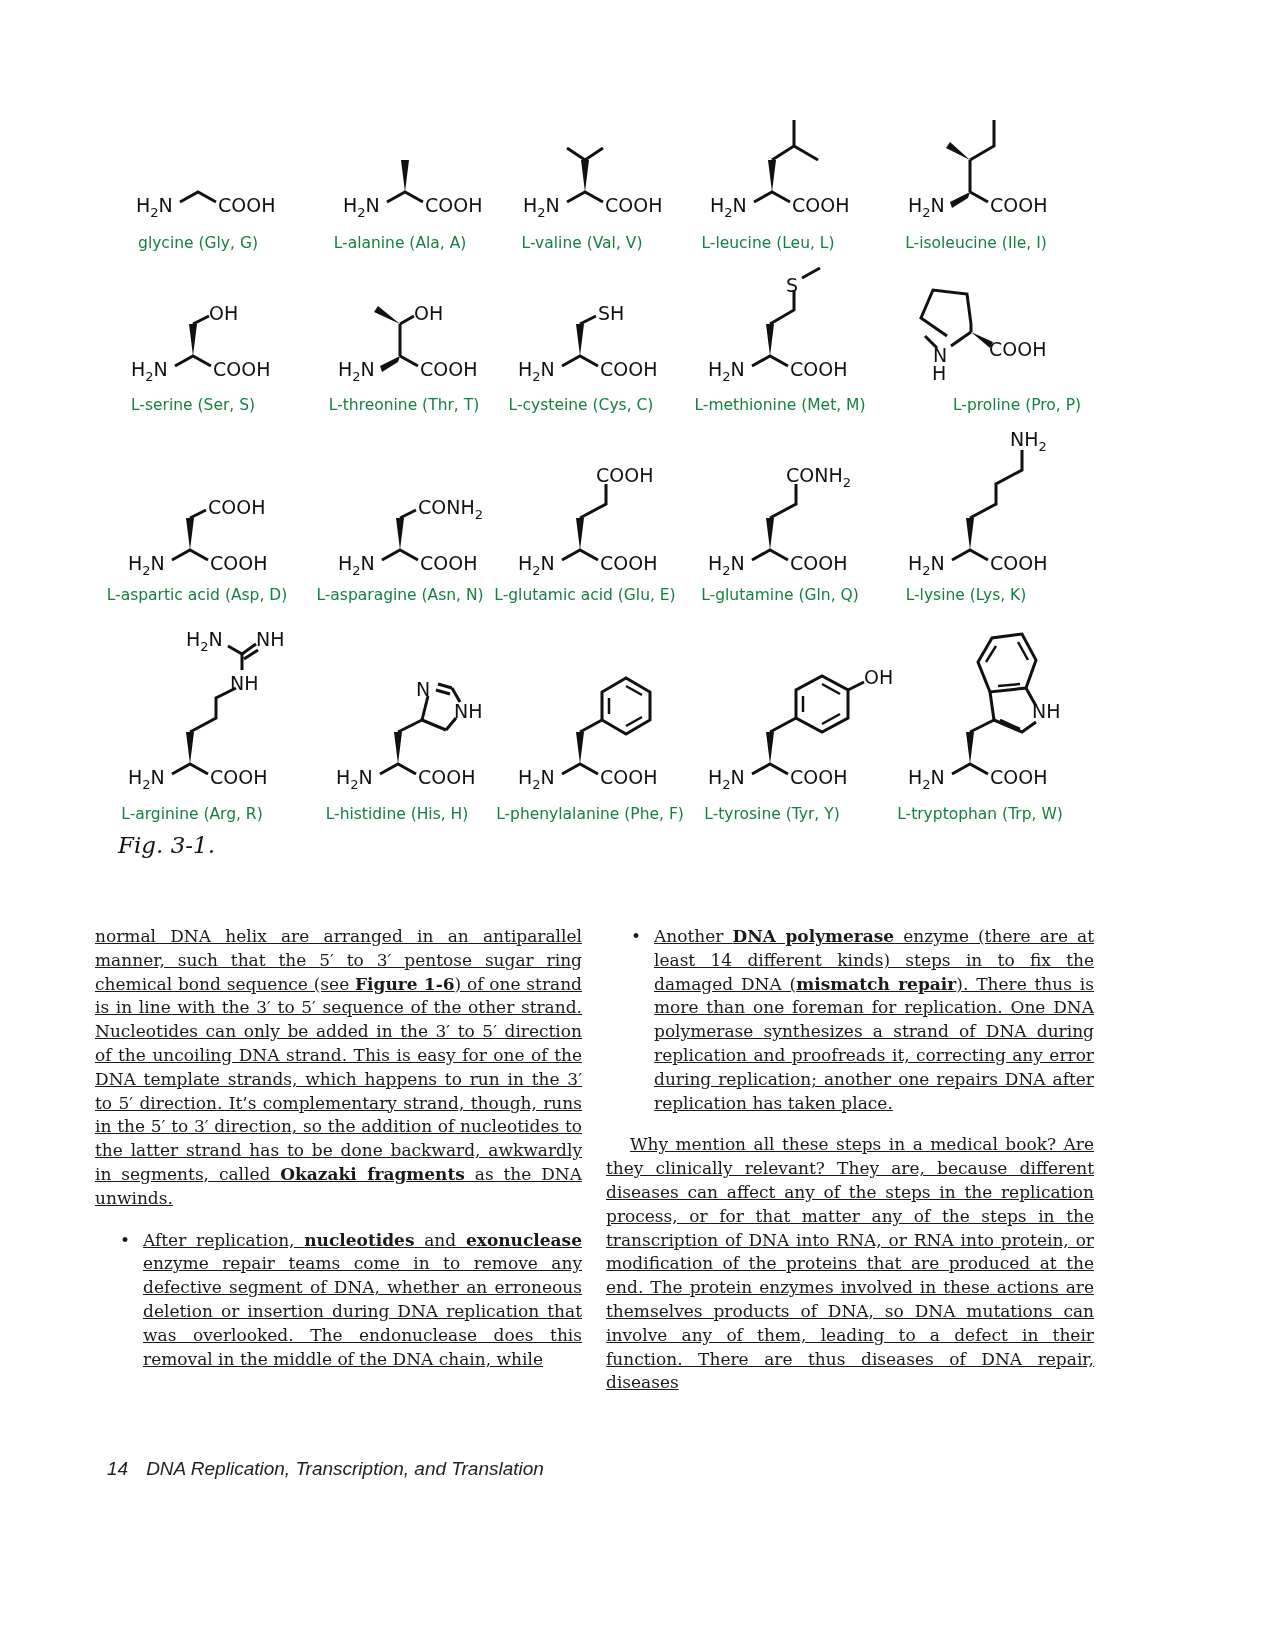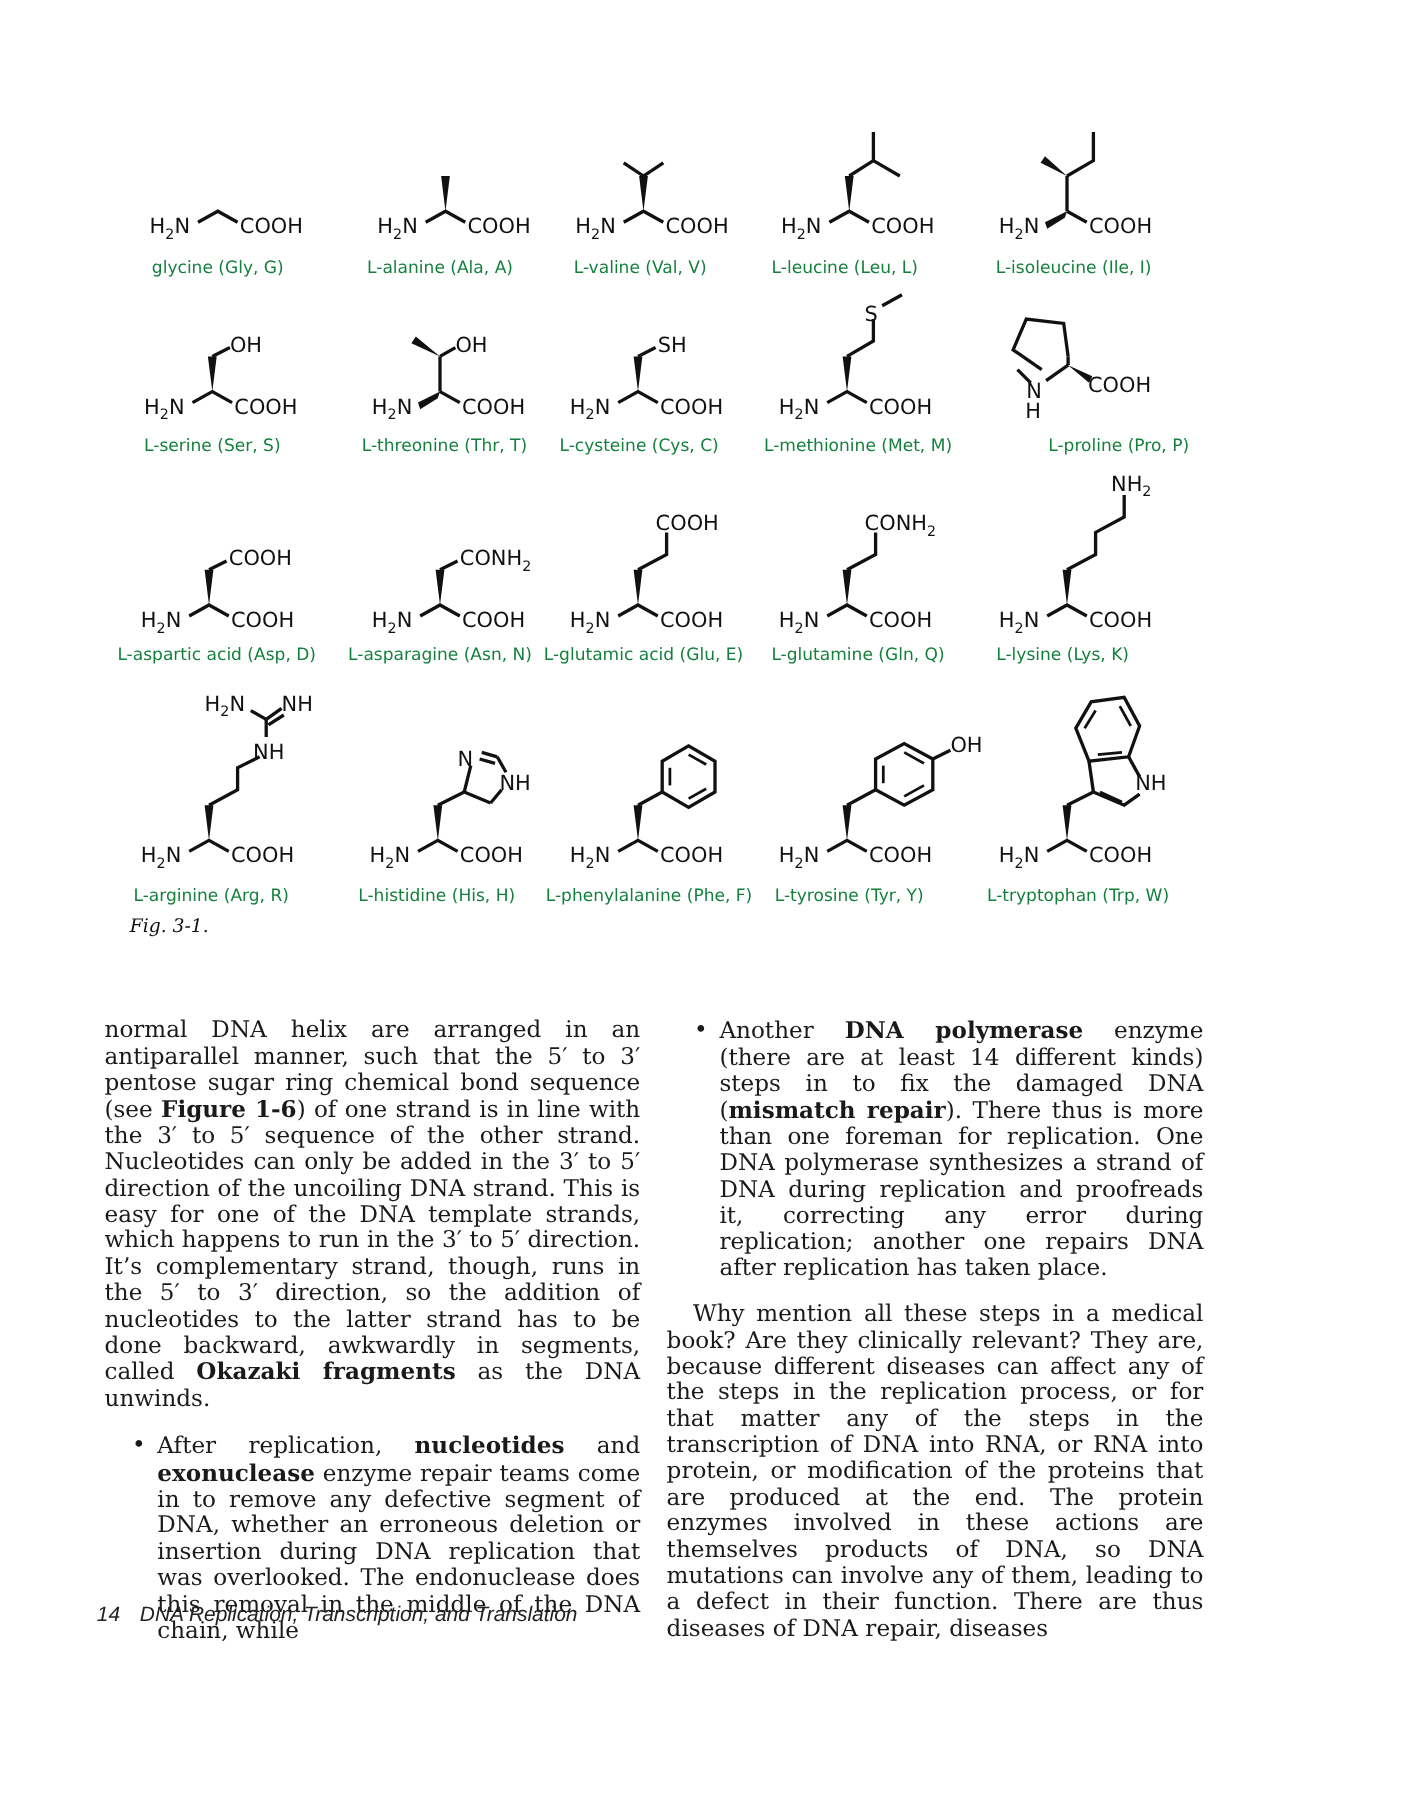--- a/index.html
+++ b/index.html
@@ -1,32 +1,32 @@
 <!DOCTYPE html>
 <html><head>
 <meta charset="utf-8">
 <style>
   html, body { margin: 0; padding: 0; background: #ffffff; }
   body { width: 1276px; height: 1651px; position: relative; overflow: hidden; color: #111; }
   .fig { position: absolute; left: 0; top: 0; width: 1276px; height: 880px; }
   .chem { font-family: "DejaVu Sans", sans-serif; font-size: 19px; fill: #111; }
   .chem-sub { font-size: 13px; }
   .aa-name { position: absolute; font-family: "DejaVu Sans", sans-serif; font-size: 15.5px; color: #15803d; white-space: nowrap; transform: translateX(-50%); }
-  .fig-caption { position: absolute; left: 118px; top: 832px; font-family: "DejaVu Serif", serif; font-style: italic; font-size: 17px; color: #111; }
-  .col { position: absolute; top: 925px; width: 487px; font-family: "DejaVu Serif", serif; font-size: 21px; line-height: 23.8px; color: #1a1a1a; text-align: justify; }
+  .fig-caption { position: absolute; left: 118px; top: 832px; font-family: "DejaVu Serif", serif; font-style: italic; font-size: 23px; color: #111; }
+  .col { position: absolute; top: 925px; width: 487px; font-family: "DejaVu Serif", serif; font-size: 17px; line-height: 23.8px; color: #1a1a1a; text-align: justify; text-decoration: underline; }
   .col p { margin: 0; }
   .col b { font-weight: bold; }
   .col ul { margin: 0; padding: 0; list-style: none; }
   .col li { position: relative; padding-left: 48px; }
   .col li::before { content: "\2022"; position: absolute; left: 25px; top: 0; }
   .col-left { left: 95px; }
   .col-right { left: 606px; width: 488px; }
   .gap { height: 18px; }
   .indent { text-indent: 24px; }
-  .footer { position: absolute; left: 88px; top: 1458px; font-family: "Liberation Sans", sans-serif; font-style: italic; font-size: 19px; color: #222; white-space: nowrap; }
+  .footer { position: absolute; left: 107px; top: 1458px; font-family: "Liberation Sans", sans-serif; font-style: italic; font-size: 19px; color: #222; white-space: nowrap; }
   .footer .pg { margin-right: 18px; }
 </style>
 </head>
 <body>
 
 <div class="fig">
   <svg width="1276" height="880" style="position:absolute;left:0;top:0">
     <defs>
 
       <g id="h2n">

